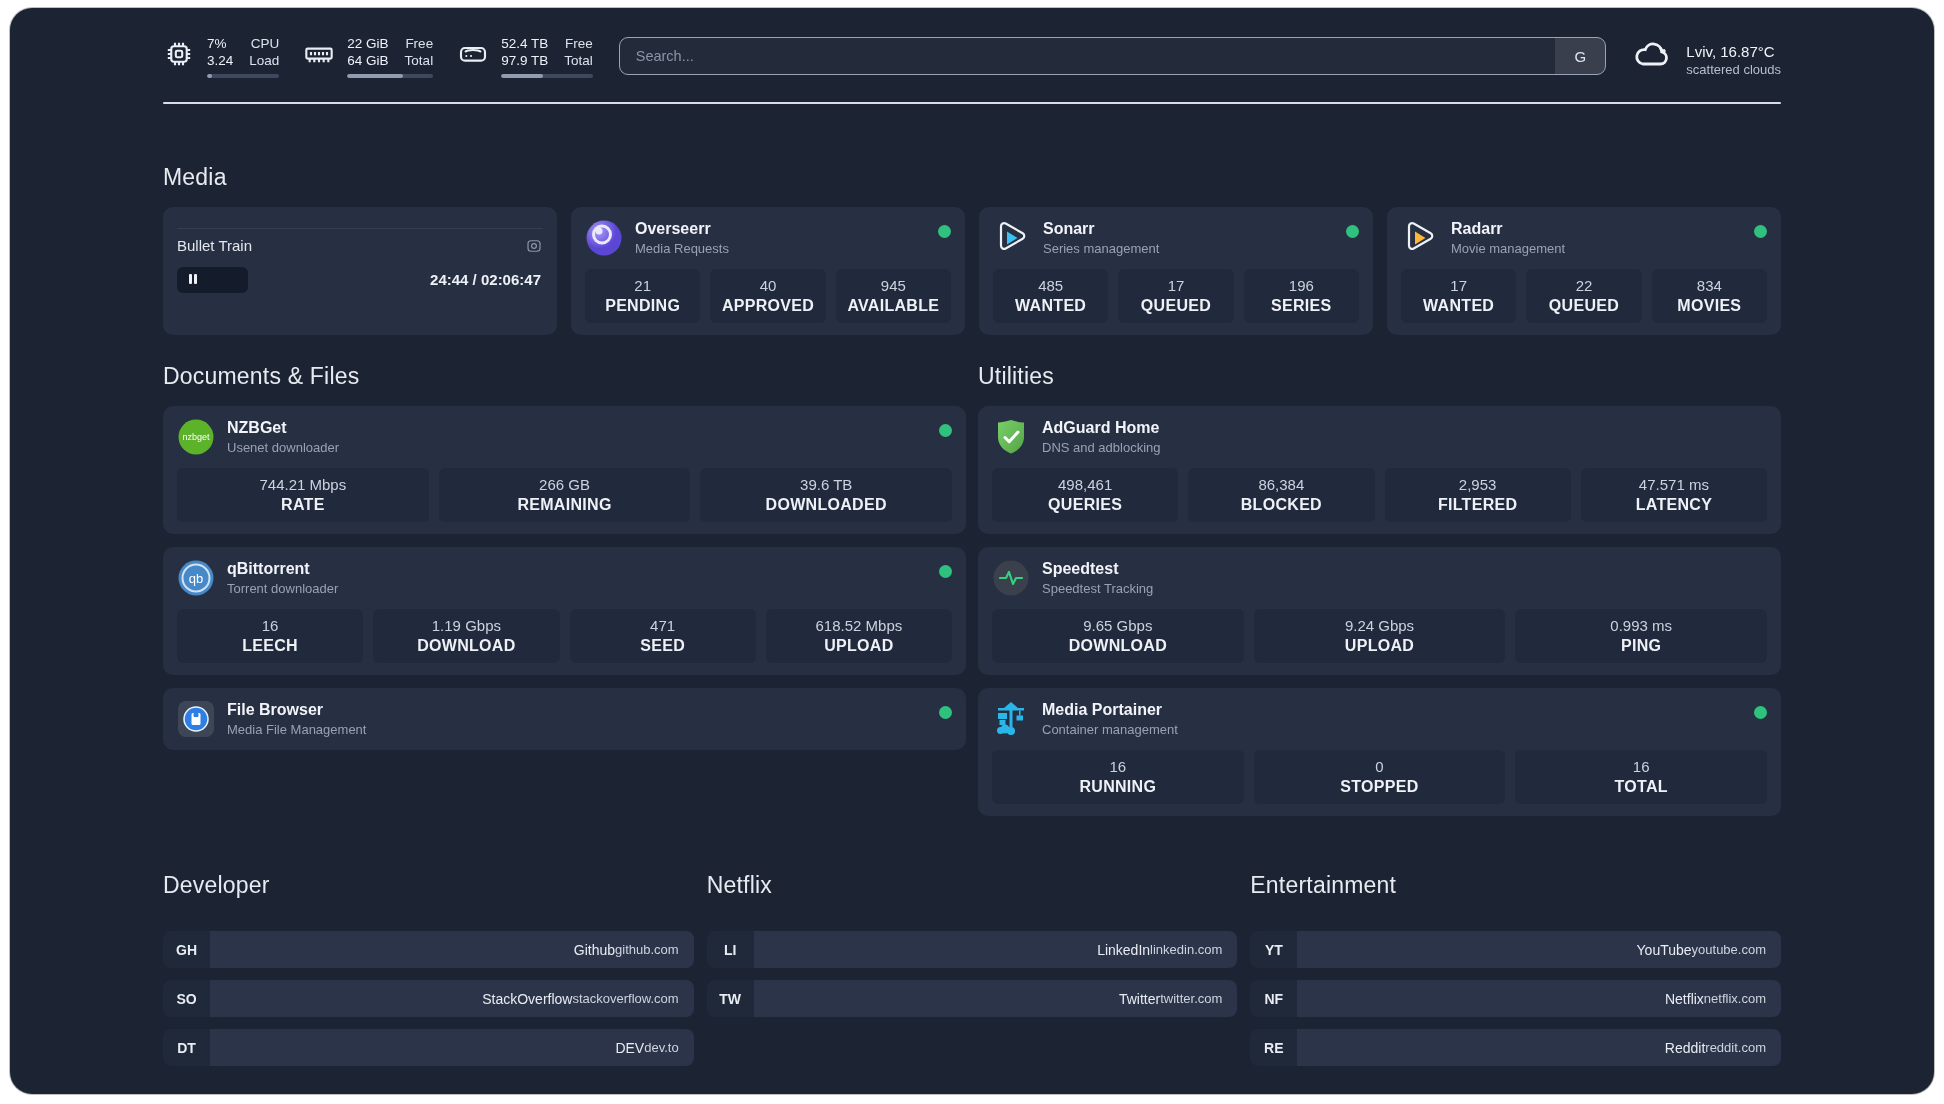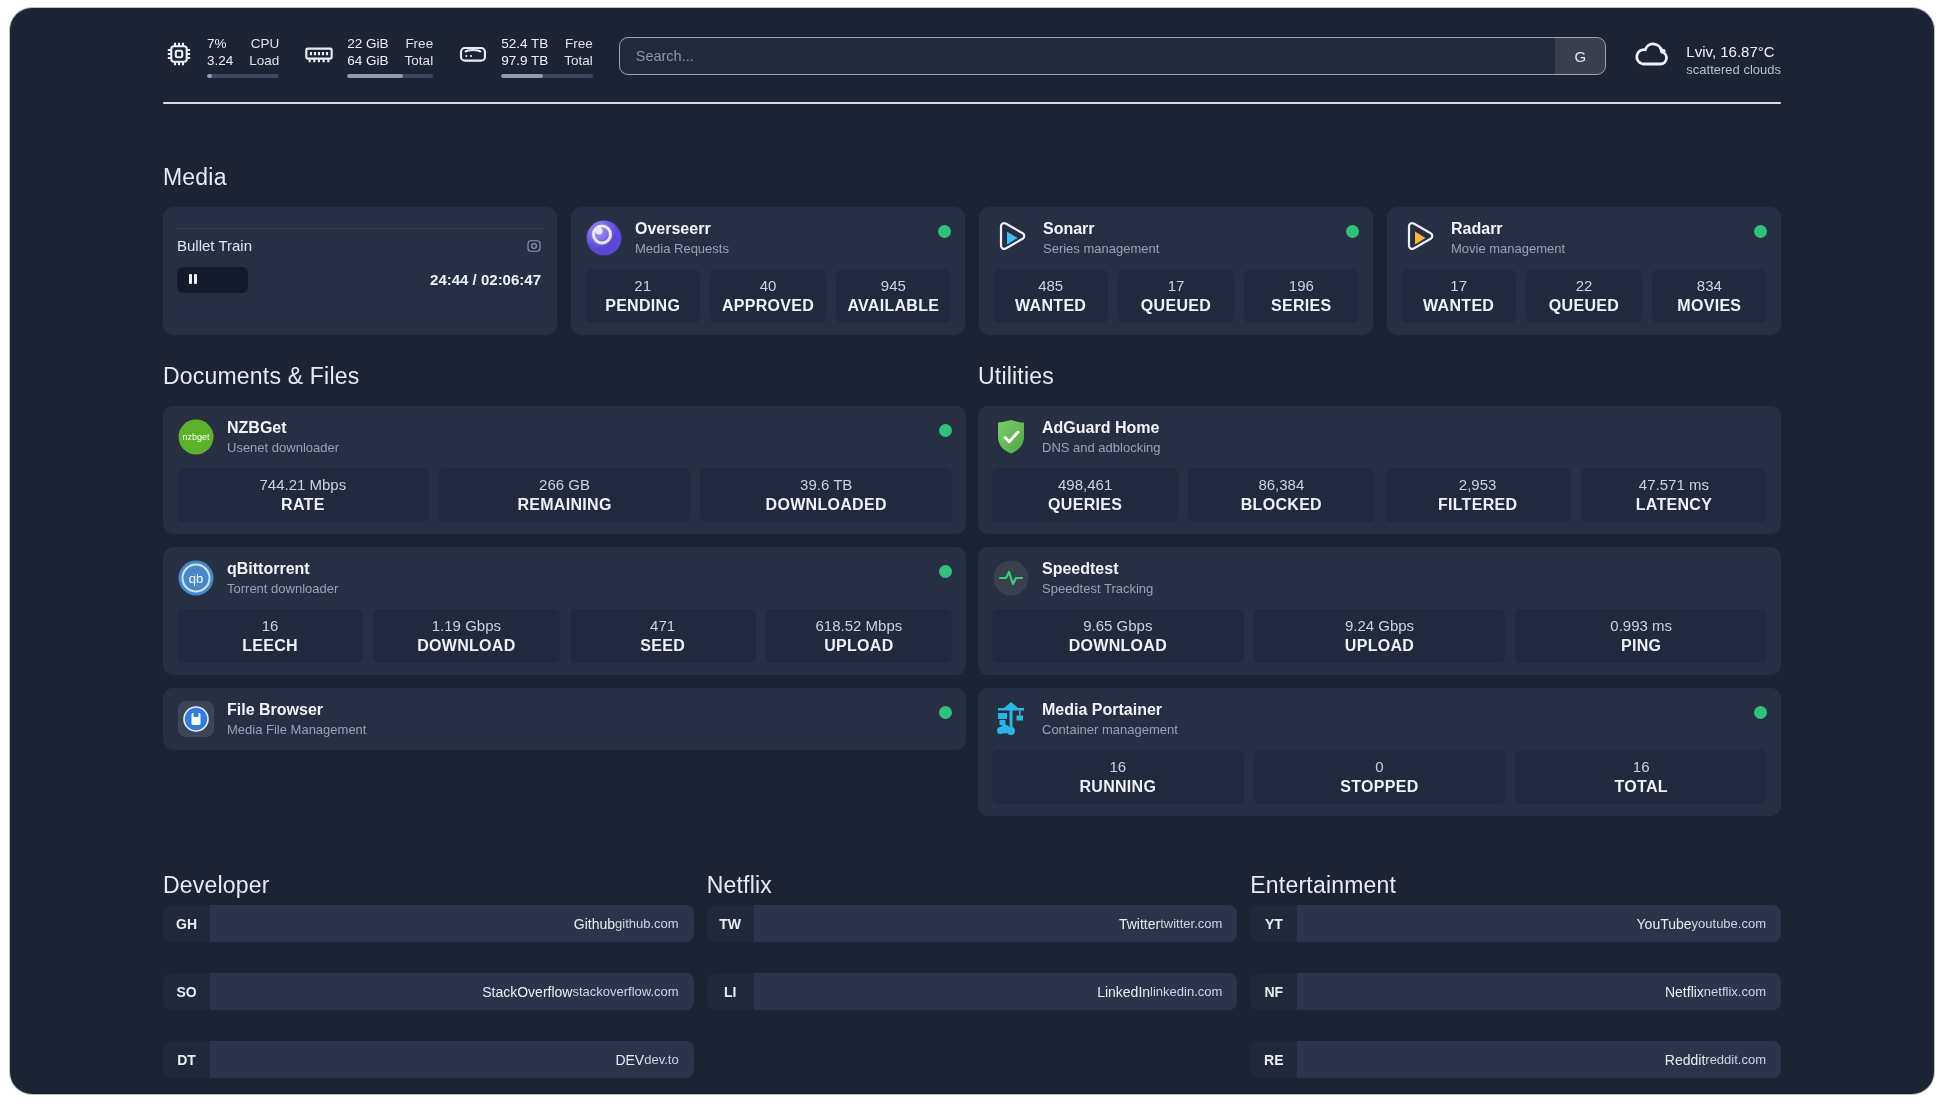--- a/index.html
+++ b/index.html
@@ -58,21 +58,21 @@
   .np-progress { position:relative; margin-top:8px; height:26px; }
   .np-fill { position:absolute; left:0; top:0; height:26px; background:#141b2a; border-radius:6px; display:flex; align-items:center; padding-left:10px; }
   .np-fill svg { width:12px; height:12px; fill:#eef1f6; }
   .np-time { position:absolute; right:2px; top:0; line-height:26px; font-size:15px; font-weight:700; color:#eef1f6; }
 
   .two-col { display:grid; grid-template-columns:1fr 1fr; gap:0 12px; margin-top:28px; }
   .col-stack { display:flex; flex-direction:column; gap:13px; margin-top:16px; }
 
   
   .links-grid { display:grid; grid-template-columns:1fr 1fr 1fr; gap:0 13px; margin-top:56px; }
-  .links-list { display:flex; flex-direction:column; gap:31px; margin-top:6px; }
+  .links-list { display:flex; flex-direction:column; gap:12px; margin-top:32px; }
   .link-row { display:flex; height:37px; cursor:pointer; }
   .link-abbr { width:47px; flex:0 0 47px; background:#1f2939; border-radius:8px 0 0 8px; display:flex; align-items:center; justify-content:center; font-size:14px; font-weight:700; color:#e9ecf2; }
   .link-main { flex:1; background:#2b3448; border-radius:0 8px 8px 0; display:flex; align-items:center; justify-content:flex-end; padding:0 15px; }
   .link-name { font-size:14px; color:#e9ecf2; }
   .link-url { font-size:13px; color:#ced4df; }
 </style>
 </head>
 <body>
 
 <div class="panel">
@@ -521,31 +521,31 @@
                 <span class="link-name">DEV</span>
                 <span class="link-url">dev.to</span>
               </div>
             </div>
           </div>
       </div>
       <div>
         <div class="section-title">Netflix</div>
         <div class="links-list">
             <div class="link-row">
+              <div class="link-abbr">LI</div>
+              <div class="link-main">
+                <span class="link-name">LinkedIn</span>
+                <span class="link-url">linkedin.com</span>
+              </div>
+            </div>
+            <div class="link-row">
               <div class="link-abbr">TW</div>
               <div class="link-main">
                 <span class="link-name">Twitter</span>
                 <span class="link-url">twitter.com</span>
-              </div>
-            </div>
-            <div class="link-row">
-              <div class="link-abbr">LI</div>
-              <div class="link-main">
-                <span class="link-name">LinkedIn</span>
-                <span class="link-url">linkedin.com</span>
               </div>
             </div>
           </div>
       </div>
       <div>
         <div class="section-title">Entertainment</div>
         <div class="links-list">
             <div class="link-row">
               <div class="link-abbr">YT</div>
               <div class="link-main">

